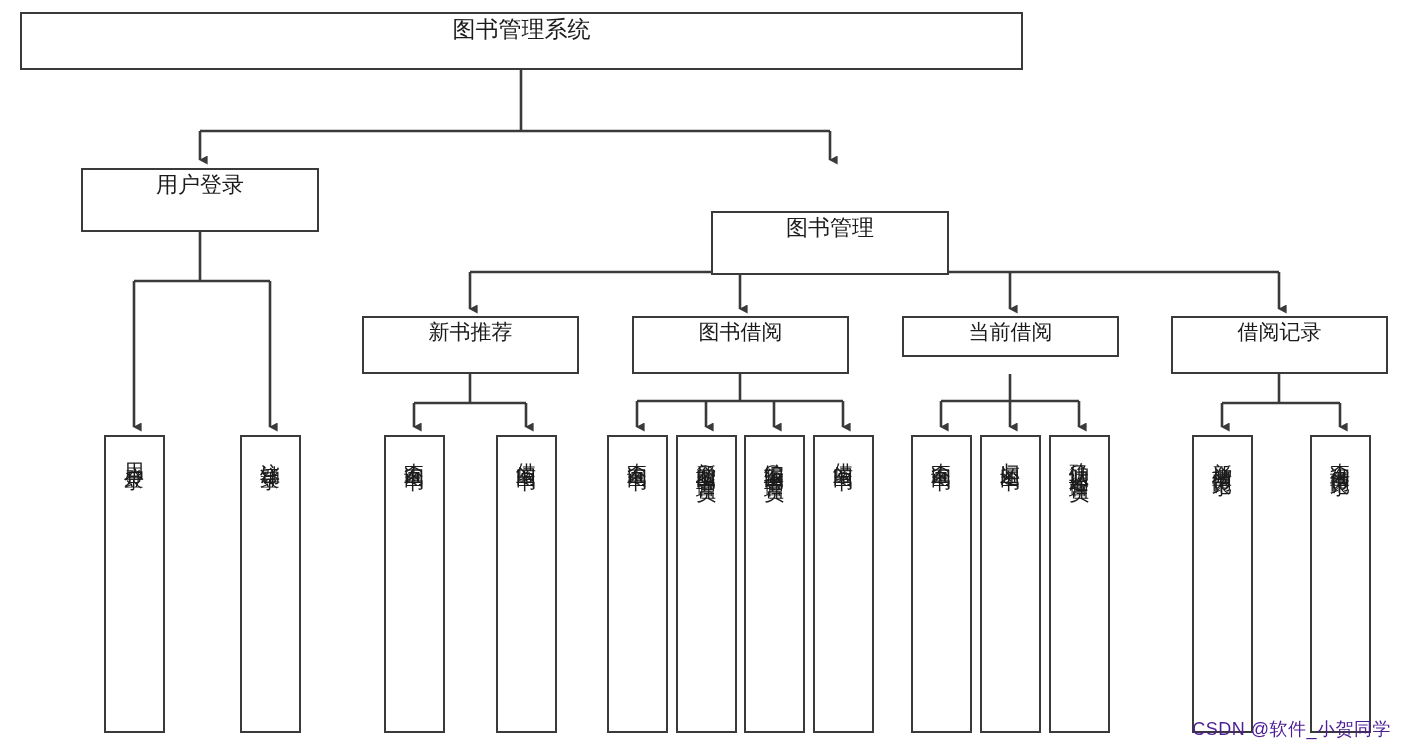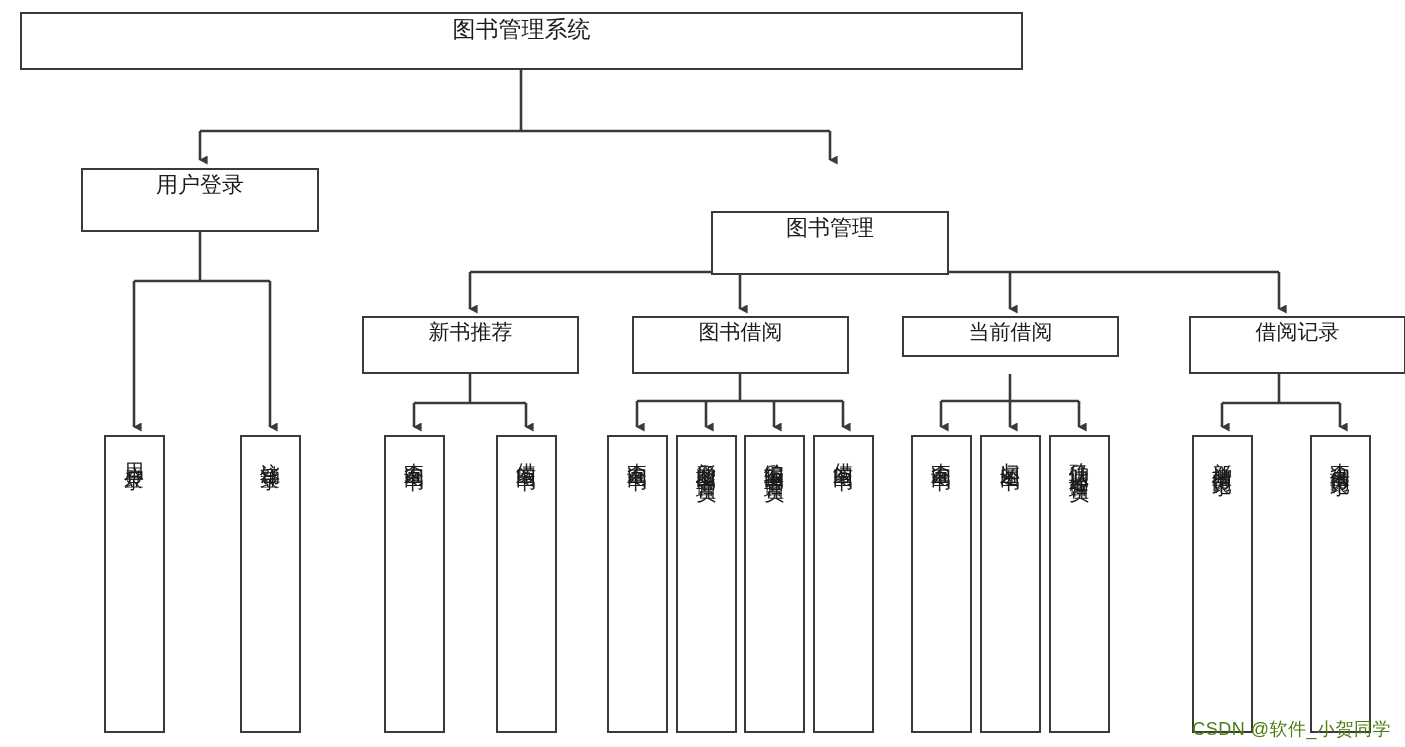--- a/index.html
+++ b/index.html
@@ -54,21 +54,21 @@
     text-orientation: upright;
     letter-spacing: 3px;
     line-height: 1;
     white-space: nowrap;
   }
   .watermark {
     position: absolute;
     right: 14px;
     bottom: 6px;
     font-size: 18px;
-    color: #4d7c0f;
+    color: #4c1d95;
     letter-spacing: 0.5px;
     white-space: nowrap;
     pointer-events: none;
   }
 </style>
 </head>
 <body>
 
 <div id="canvas">
 
@@ -135,21 +135,21 @@
 
   <div class="node lvl3" style="left:632px; top:316px; width:217px; height:58px;">
     <span>图书借阅</span>
   </div>
   <div class="node lvl3" style="left:362px; top:316px; width:217px; height:58px;">
     <span>新书推荐</span>
   </div>
   <div class="node lvl3" style="left:902px; top:316px; width:217px; height:41px;">
     <span>当前借阅</span>
   </div>
-  <div class="node lvl3" style="left:1171px; top:316px; width:217px; height:58px;margin-left:18px;">
+  <div class="node lvl3" style="left:1171px; top:316px; width:217px; height:58px;">
     <span>借阅记录</span>
   </div>
 
   <div class="node leaf" style="left:104px; top:435px; width:61px; height:298px;">
     <span class="vtext">用户登录</span>
   </div>
   <div class="node leaf" style="left:240px; top:435px; width:61px; height:298px;">
     <span class="vtext">注销登录</span>
   </div>
 

